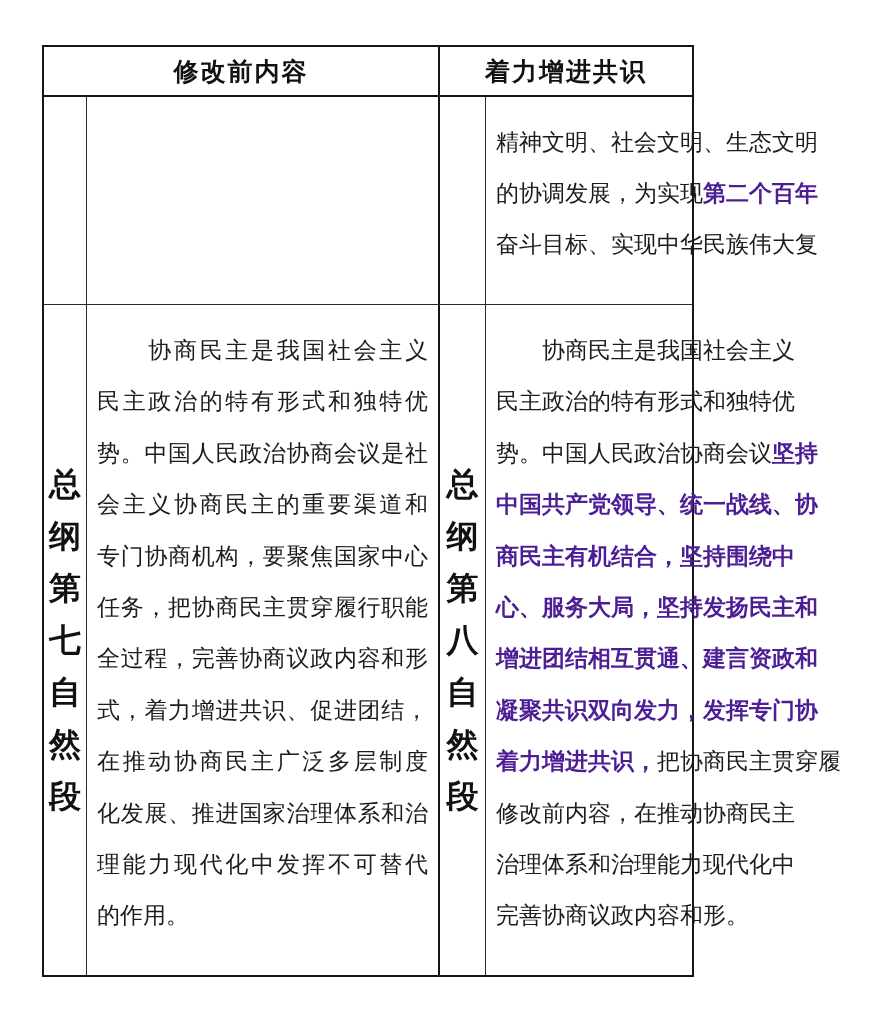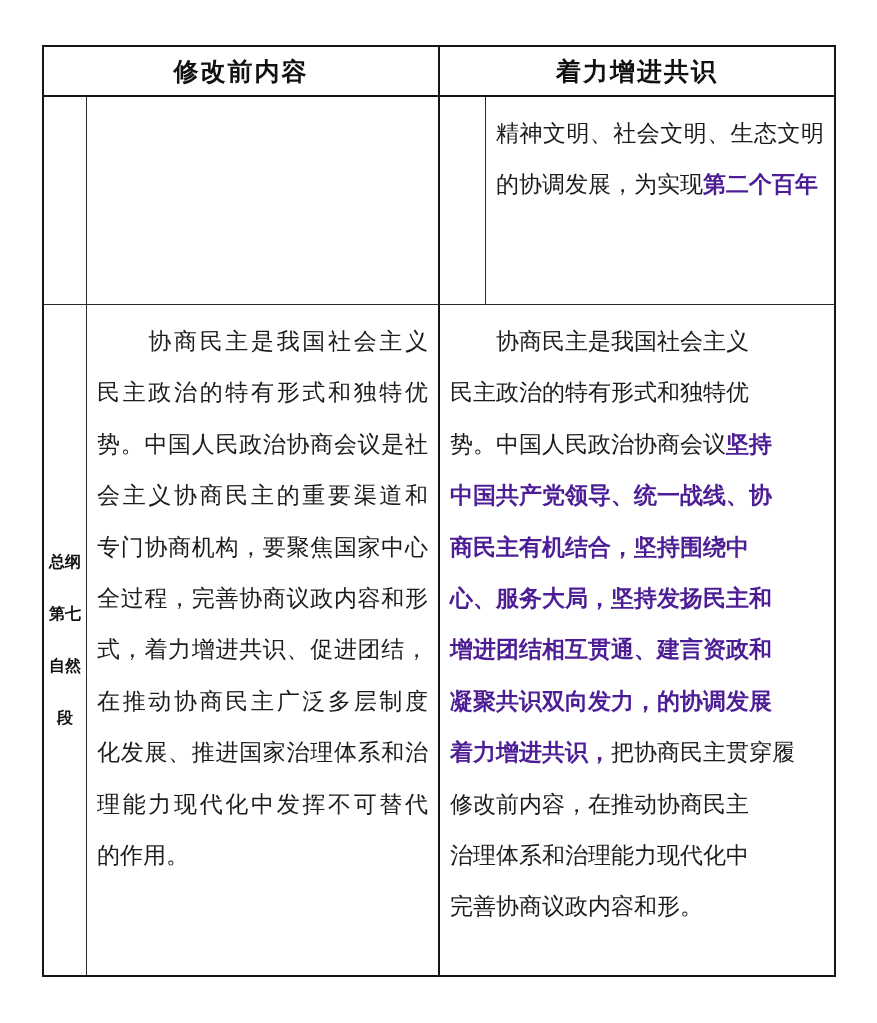--- a/index.html
+++ b/index.html
@@ -1,47 +1,47 @@
 <!DOCTYPE html>
 <html><head>
 <meta charset="utf-8">
 <style>
   html,body{margin:0;padding:0;}
   body{
     width:877px;height:1023px;background:#ffffff;position:relative;overflow:hidden;
     font-family:"DejaVu Serif","Liberation Serif",serif;color:#1a1a1a;
   }
   .tbl{
-    position:absolute;left:42px;top:45px;width:794px;height:932px;
+    position:absolute;left:42px;top:45px;width:652px;height:932px;
     box-sizing:border-box;border:2px solid #161616;background:#fff;
     display:grid;
     grid-template-columns:43px 353px 46px 1fr;
     grid-template-rows:50px 208px 1fr;
   }
   .cell{box-sizing:border-box;min-width:0;min-height:0;}
   
   .hcell{
     grid-column:span 2;display:flex;align-items:center;justify-content:center;
     border-bottom:2px solid #161616;
     font-family:"DejaVu Sans","Liberation Sans",sans-serif;font-weight:700;
     font-size:25px;letter-spacing:2px;color:#111;
   }
   .hb{border-right:2px solid #161616;}
   
   .lcell{
     border-right:1.5px solid #2a2a2a;
     display:flex;align-items:center;justify-content:center;
     text-align:center;word-break:break-all;
     font-family:"DejaVu Sans","Liberation Sans",sans-serif;font-weight:700;
-    font-size:16px;line-height:52px;color:#111;
+    font-size:32px;line-height:52px;color:#111;
     padding:0 2px;
   }
   
   .pcell{
-    padding:11px 10px 0 10px;
+    padding:20px 10px 0 10px;
     font-size:23px;color:#1c1c1c;
   }
   .cb{border-right:2px solid #161616;}
   .rb{border-bottom:1.5px solid #2a2a2a;}
   .r1 .line{height:51px;line-height:51px;}
   .r2 .line{height:51.4px;line-height:51.4px;}
   .line{
     text-align:justify;text-align-last:justify;
     text-justify:inter-character;
     overflow:visible;white-space:nowrap;
@@ -60,43 +60,46 @@
 
   <div class="cell hcell hb">修改前内容</div>
   <div class="cell hcell">着力增进共识</div>
 
   <div class="cell lcell rb"></div>
   <div class="cell pcell cb rb r1"></div>
   <div class="cell lcell rb"></div>
   <div class="cell pcell rb r1">
       <div class="line"><span class="seg">精神文明、社会文明、生态文明</span></div>
       <div class="line"><span class="seg">的协调发展，为实现</span><span class="seg seg-b">第二个百年</span></div>
+      <div class="line"><span class="seg">奋斗目标、实现中华民族伟大复</span></div>
     </div>
 
   <div class="cell lcell">总纲第七自然段</div>
   <div class="cell pcell cb r2">
       <div class="line"><span class="seg">　　协商民主是我国社会主义</span></div>
       <div class="line"><span class="seg">民主政治的特有形式和独特优</span></div>
       <div class="line"><span class="seg">势。中国人民政治协商会议是社</span></div>
       <div class="line"><span class="seg">会主义协商民主的重要渠道和</span></div>
       <div class="line"><span class="seg">专门协商机构，要聚焦国家中心</span></div>
+      <div class="line"><span class="seg">任务，把协商民主贯穿履行职能</span></div>
       <div class="line"><span class="seg">全过程，完善协商议政内容和形</span></div>
       <div class="line"><span class="seg">式，着力增进共识、促进团结，</span></div>
       <div class="line"><span class="seg">在推动协商民主广泛多层制度</span></div>
       <div class="line"><span class="seg">化发展、推进国家治理体系和治</span></div>
       <div class="line"><span class="seg">理能力现代化中发挥不可替代</span></div>
       <div class="line"><span class="seg">的作用。</span></div>
     </div>
+  <div class="cell lcell">总纲第八自然段</div>
   <div class="cell pcell r2">
       <div class="line"><span class="seg">　　协商民主是我国社会主义</span></div>
       <div class="line"><span class="seg">民主政治的特有形式和独特优</span></div>
       <div class="line"><span class="seg">势。中国人民政治协商会议</span><span class="seg seg-b">坚持</span></div>
       <div class="line"><span class="seg seg-b">中国共产党领导、统一战线、协</span></div>
       <div class="line"><span class="seg seg-b">商民主有机结合，坚持围绕中</span></div>
       <div class="line"><span class="seg seg-b">心、服务大局，坚持发扬民主和</span></div>
       <div class="line"><span class="seg seg-b">增进团结相互贯通、建言资政和</span></div>
-      <div class="line"><span class="seg seg-b">凝聚共识双向发力，的协调发展</span></div>
+      <div class="line"><span class="seg seg-b">凝聚共识双向发力，发挥专门协</span></div>
       <div class="line"><span class="seg seg-b">着力增进共识，</span><span class="seg">把协商民主贯穿履</span></div>
       <div class="line"><span class="seg">修改前内容，在推动协商民主</span></div>
       <div class="line"><span class="seg">治理体系和治理能力现代化中</span></div>
       <div class="line"><span class="seg">完善协商议政内容和形。</span></div>
     </div>
 </div>
 
 </body></html>

